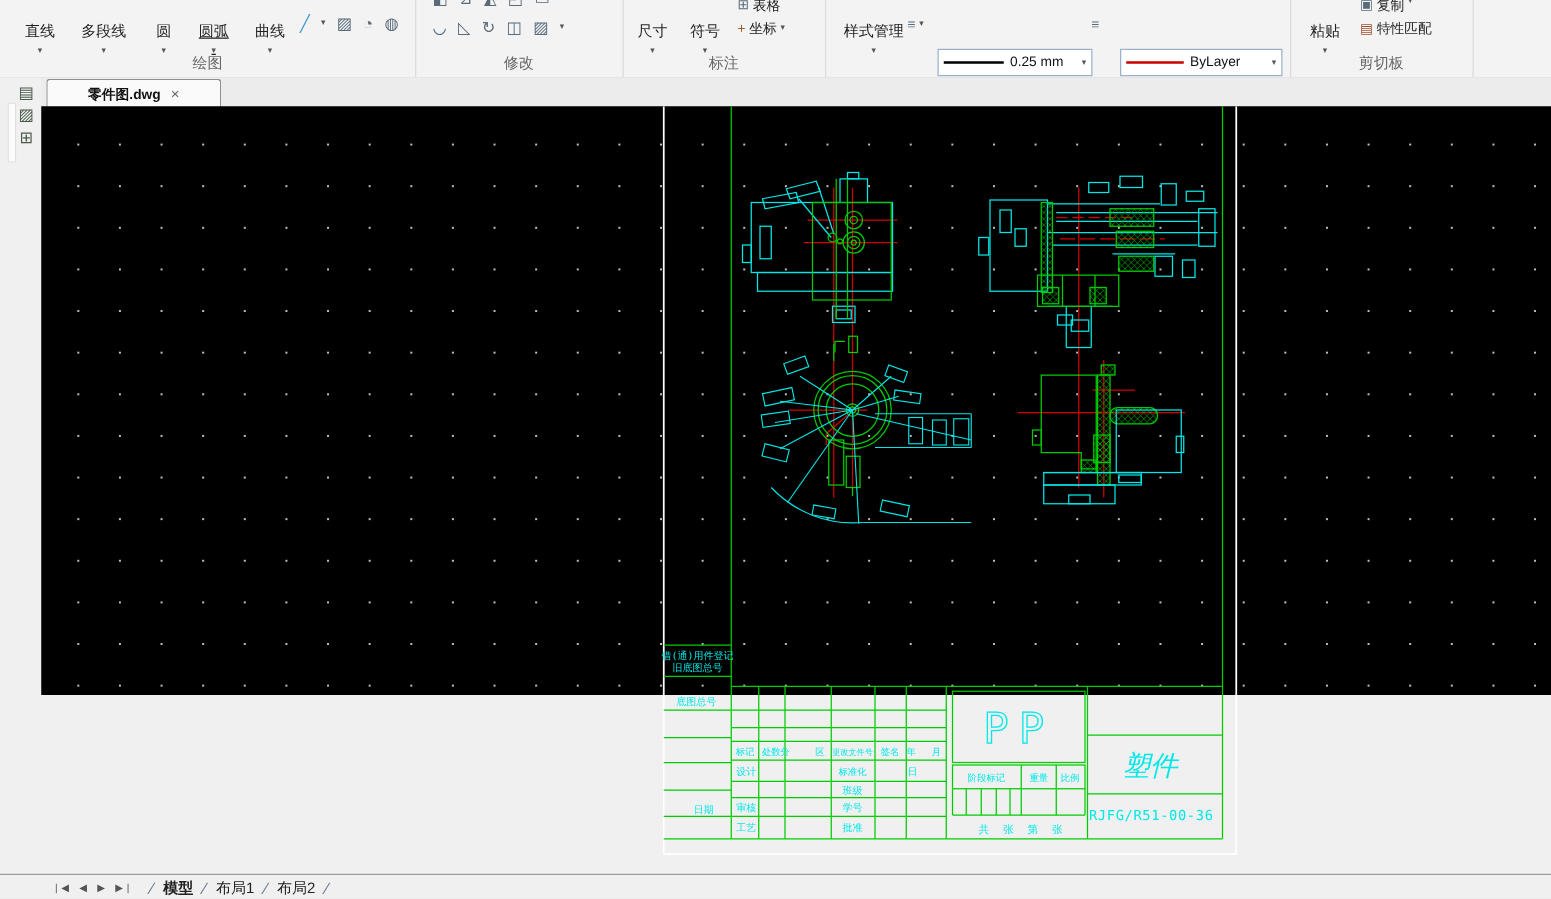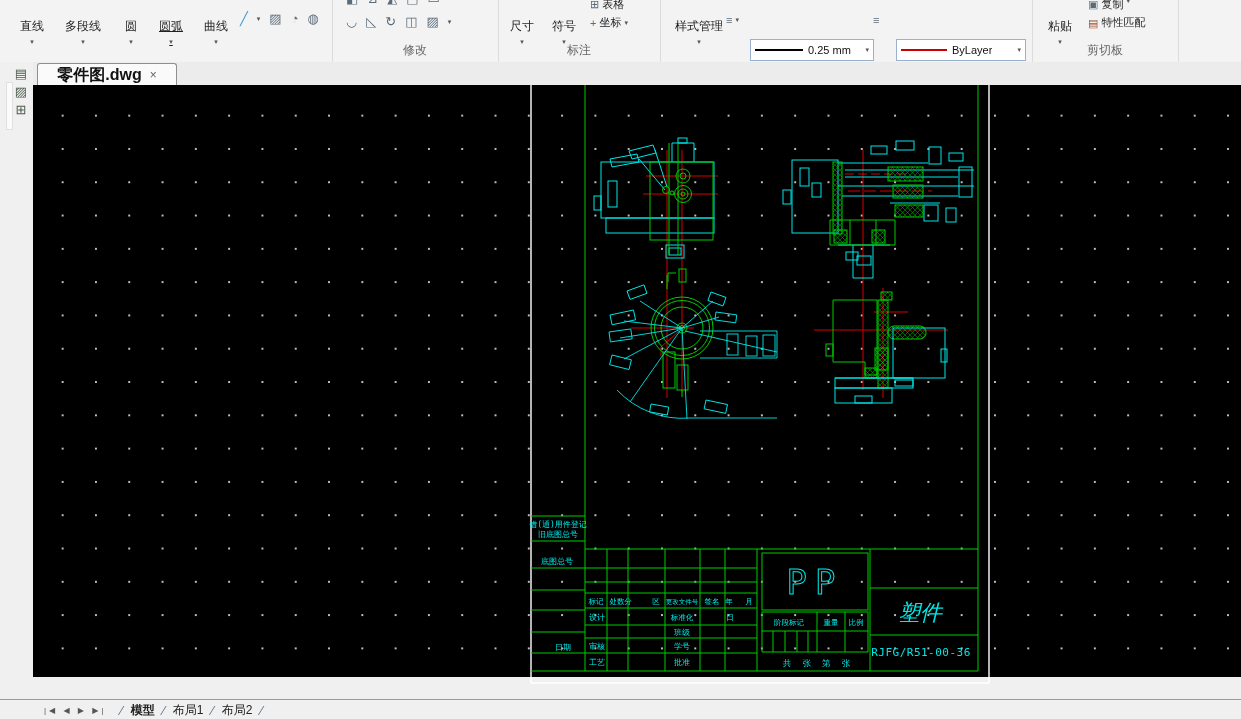--- a/index.html
+++ b/index.html
@@ -16,28 +16,28 @@
   .iconrow{position:absolute;display:flex;gap:9px;align-items:center;}
   .minirow{position:absolute;display:flex;gap:3px;align-items:center;font-size:11px;color:#1e1e1e;white-space:nowrap;}
   .minirow .icon{font-size:11px;}
   .combo{position:absolute;top:8px;height:20px;background:#fff;border:1px solid #9ab0cc;display:flex;align-items:center;padding:0 4px;font-size:11px;color:#111;margin-top:31px;}
   .combo .sw{display:inline-block;height:2px;margin-right:5px;}
   .combo .cb-arr{margin-left:auto;font-size:7px;color:#555;padding-left:4px;}
   .clipped{overflow:hidden;}
   
   .tabbar{position:absolute;left:33px;top:62px;width:1208px;height:23px;background:#ececec;}
   .doc-tab{position:absolute;left:4px;top:1px;width:138px;height:22px;background:#fafafa;border:1px solid #8f8f8f;border-bottom:none;border-radius:3px 3px 0 0;display:flex;align-items:center;justify-content:center;gap:8px;}
-  .doc-tab .t{font-size:16px;font-weight:bold;color:#111;}
+  .doc-tab .t{font-size:11px;font-weight:bold;color:#111;}
   .doc-tab .x{font-size:12px;color:#666;cursor:default;}
   
   .leftstrip{position:absolute;left:0;top:62px;width:33px;height:638px;background:#f0f0f0;}
   .leftstrip .bar{position:absolute;left:6px;top:20px;width:5px;height:46px;background:#fbfbfb;border:1px solid #e0e0e0;}
   .ls-icon{position:absolute;left:12px;width:18px;height:16px;font-size:13px;color:#4a5a4a;line-height:16px;text-align:center;}
   
-  .canvas{position:absolute;left:33px;top:85px;width:1208px;height:592px;background:#000;
+  .canvas{position:absolute;left:33px;top:85px;width:1208px;height:471px;background:#000;
           background-image:radial-gradient(circle,rgba(255,255,255,.75) .8px,transparent 1.1px);
           background-size:33.3px 33.3px;background-position:13px 14px;}
   .canvas svg{position:absolute;left:0;top:0;}
   
   .statusbar{position:absolute;left:0;top:699px;width:1241px;height:20px;background:#f0f0f0;border-top:1px solid #9a9a9a;display:flex;align-items:center;font-size:12px;color:#222;}
   .nav{color:#555;font-size:8px;letter-spacing:3px;margin-left:44px;white-space:nowrap;}
   .ltabs{display:flex;align-items:center;margin-left:14px;gap:2px;}
   .ltab{padding:0 6px;white-space:nowrap;}
   .ltab.active{font-weight:bold;}
   .slash{color:#678;font-size:13px;}
@@ -70,20 +70,21 @@
         <span class="lbl">曲线</span>
         <span class="arr">▾</span>
       </div>
       <div class="iconrow" style="left:240px;top:12px;">
         <span class="icon" style="color:#3b9ccc;">╱</span>
         <span class="arr" style="margin:0;">▾</span>
         <span class="icon">▨</span>
         <span class="icon">◔</span>
         <span class="icon">◍</span>
       </div>
+      <div class="panel-label">绘图</div>
     </div>
 
     <div class="panel" style="left:332px;width:166px;">
       <div class="iconrow clipped" style="left:14px;top:0;height:8px;align-items:flex-start;">
         <span class="icon" style="margin-top:-8px;">◧</span>
         <span class="icon" style="margin-top:-8px;">⊿</span>
         <span class="icon" style="margin-top:-8px;">◭</span>
         <span class="icon" style="margin-top:-8px;">◰</span>
         <span class="icon" style="margin-top:-8px;">▭</span>
       </div>

